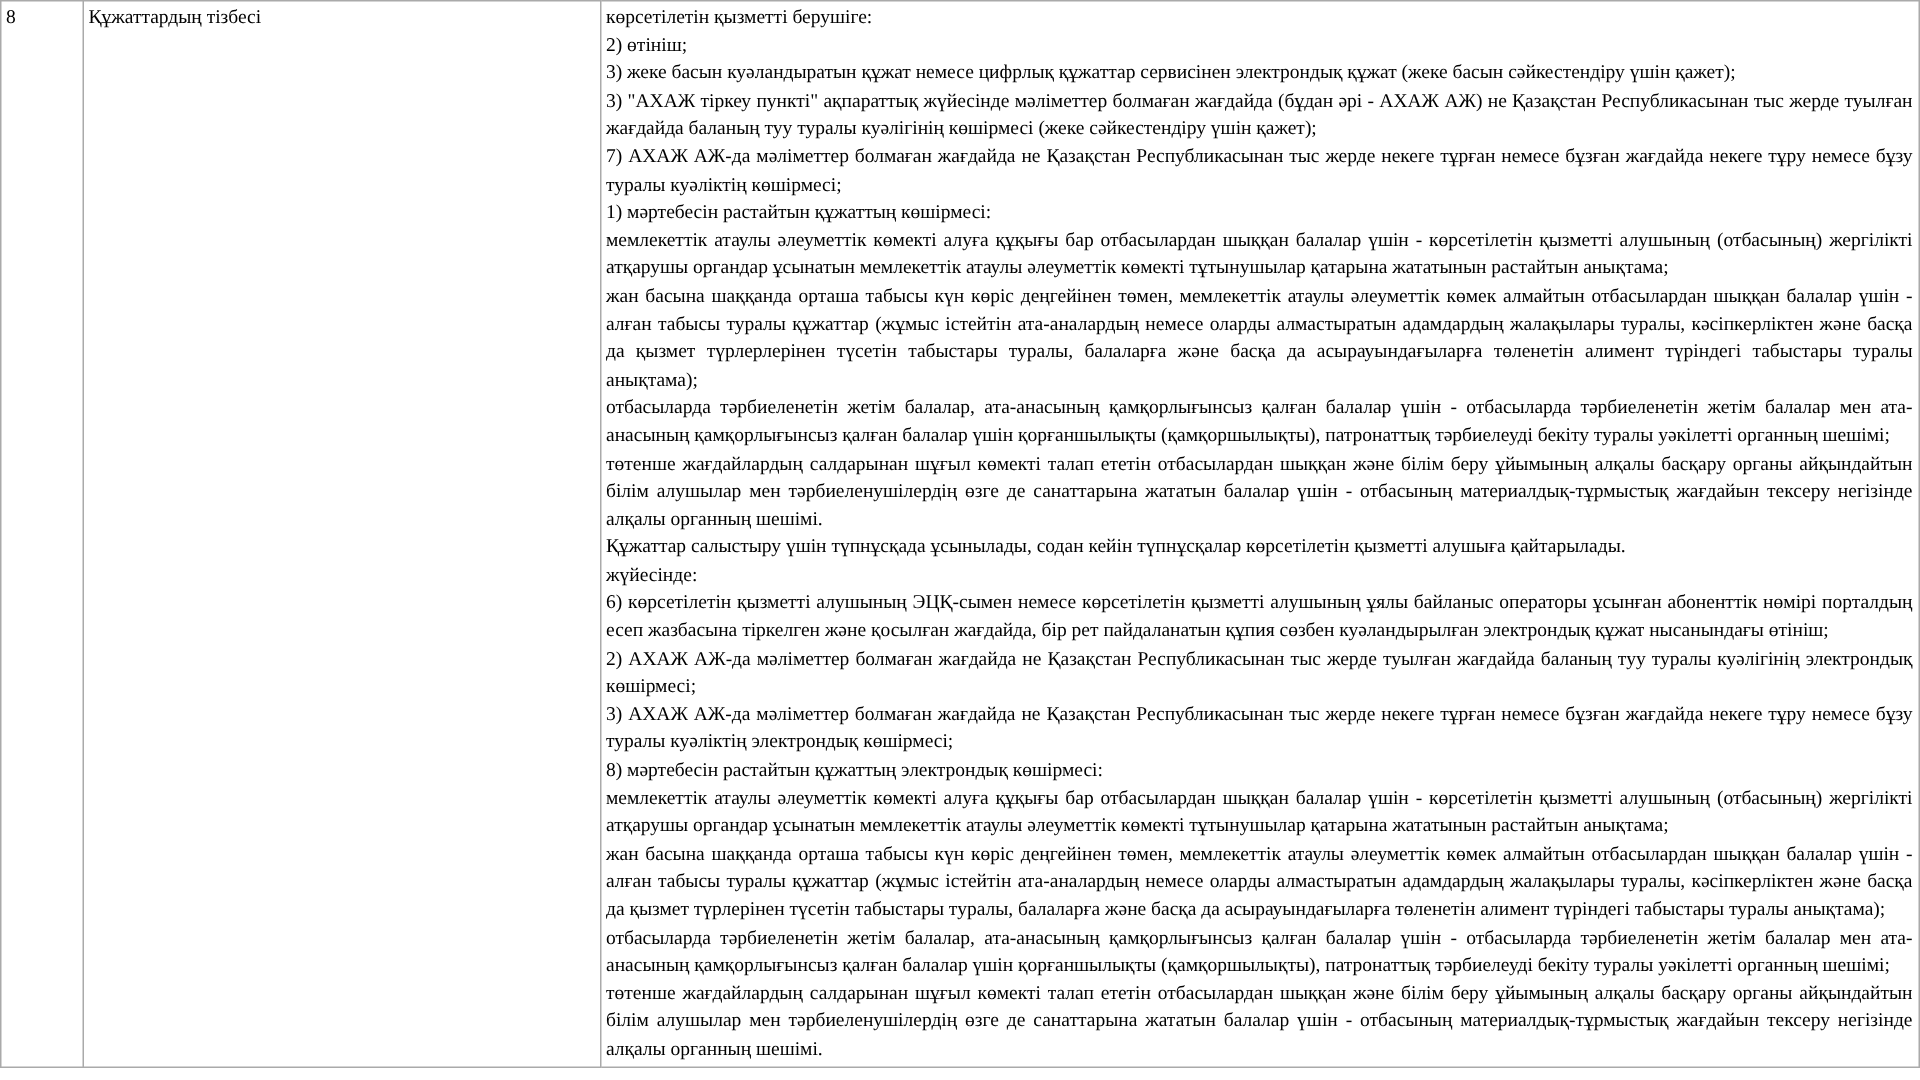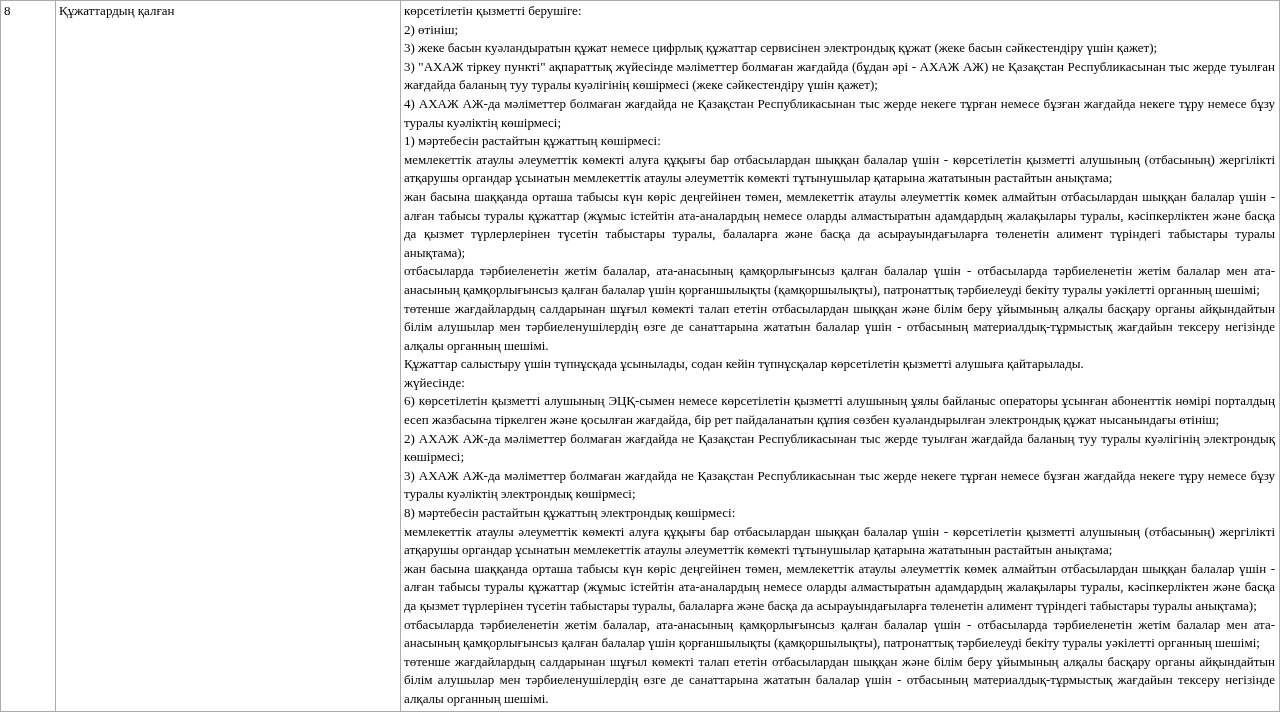--- a/index.html
+++ b/index.html
@@ -38,29 +38,29 @@
     <col style="width:55px">
     <col style="width:345px">
     <col>
   </colgroup>
   <tbody>
     <tr style="height:711px">
       <td>
         <span class="cell-number">8</span>
       </td>
       <td>
-        <span class="cell-label">Құжаттардың  қалған</span>
+        <span class="cell-label">Құжаттардың  тізбесі</span>
       </td>
       <td>
         <div>
             <p class="para">көрсетілетін  қызметті  берушіге:</p>
             <p class="para">2) өтініш;</p>
             <p class="para">3) жеке  басын  куәландыратын  құжат  немесе  цифрлық  құжаттар  сервисінен  электрондық  құжат (жеке басын сәйкестендіру  үшін қажет);</p>
             <p class="para">3) "АХАЖ тіркеу пункті"  ақпараттық  жүйесінде  мәліметтер  болмаған  жағдайда  (бұдан  әрі - АХАЖ АЖ) не Қазақстан  Республикасынан  тыс жерде туылған  жағдайда  баланың  туу туралы куәлігінің  көшірмесі (жеке сәйкестендіру  үшін қажет);</p>
-            <p class="para">4) АХАЖ АЖ-да мәліметтер  болмаған  жағдайда  не Қазақстан  Республикасынан  тыс жерде некеге  тұрған немесе  бұзған жағдайда  некеге  тұру немесе  бұзу туралы куәліктің  көшірмесі;</p>
+            <p class="para">7) АХАЖ АЖ-да мәліметтер  болмаған  жағдайда  не Қазақстан  Республикасынан  тыс жерде некеге  тұрған немесе  бұзған жағдайда  некеге  тұру немесе  бұзу туралы куәліктің  көшірмесі;</p>
             <p class="para">1) мәртебесін  растайтын  құжаттың  көшірмесі:</p>
             <p class="para">мемлекеттік  атаулы әлеуметтік  көмекті алуға құқығы бар отбасылардан  шыққан балалар үшін - көрсетілетін  қызметті алушының  (отбасының)  жергілікті атқарушы органдар ұсынатын  мемлекеттік  атаулы әлеуметтік  көмекті тұтынушылар  қатарына  жататынын  растайтын  анықтама;</p>
             <p class="para">жан басына шаққанда  орташа табысы күн көріс деңгейінен  төмен, мемлекеттік  атаулы әлеуметтік  көмек алмайтын  отбасылардан  шыққан балалар үшін - алған табысы туралы құжаттар  (жұмыс  істейтін  ата-аналардың  немесе  оларды алмастыратын  адамдардың  жалақылары туралы, кәсіпкерліктен  және басқа да қызмет түрлерлерінен  түсетін  табыстары  туралы, балаларға  және басқа да асырауындағыларға  төленетін  алимент  түріндегі  табыстары  туралы анықтама);</p>
             <p class="para">отбасыларда  тәрбиеленетін  жетім балалар, ата-анасының  қамқорлығынсыз  қалған балалар үшін - отбасыларда  тәрбиеленетін  жетім балалар мен ата-анасының  қамқорлығынсыз  қалған балалар үшін қорғаншылықты  (қамқоршылықты),  патронаттық  тәрбиелеуді  бекіту туралы уәкілетті  органның  шешімі;</p>
             <p class="para">төтенше  жағдайлардың  салдарынан  шұғыл көмекті  талап  ететін  отбасылардан  шыққан  және білім беру ұйымының  алқалы басқару  органы  айқындайтын  білім алушылар мен тәрбиеленушілердің  өзге де санаттарына  жататын  балалар  үшін - отбасының  материалдық-тұрмыстық  жағдайын  тексеру негізінде  алқалы органның  шешімі.</p>
             <p class="para">Құжаттар  салыстыру  үшін түпнұсқада  ұсынылады,  содан  кейін  түпнұсқалар  көрсетілетін  қызметті  алушыға  қайтарылады.</p>
             <p class="para">жүйесінде:</p>
             <p class="para">6) көрсетілетін  қызметті  алушының  ЭЦҚ-сымен  немесе  көрсетілетін  қызметті  алушының  ұялы байланыс  операторы  ұсынған  абоненттік  нөмірі порталдың  есеп жазбасына  тіркелген  және  қосылған  жағдайда,  бір рет пайдаланатын  құпия сөзбен  куәландырылған  электрондық  құжат  нысанындағы  өтініш;</p>
             <p class="para">2) АХАЖ АЖ-да мәліметтер  болмаған  жағдайда  не Қазақстан  Республикасынан  тыс жерде туылған  жағдайда  баланың  туу туралы куәлігінің  электрондық  көшірмесі;</p>
             <p class="para">3) АХАЖ АЖ-да мәліметтер  болмаған  жағдайда  не Қазақстан  Республикасынан  тыс жерде некеге  тұрған немесе  бұзған жағдайда  некеге  тұру немесе  бұзу туралы куәліктің  электрондық  көшірмесі;</p>

